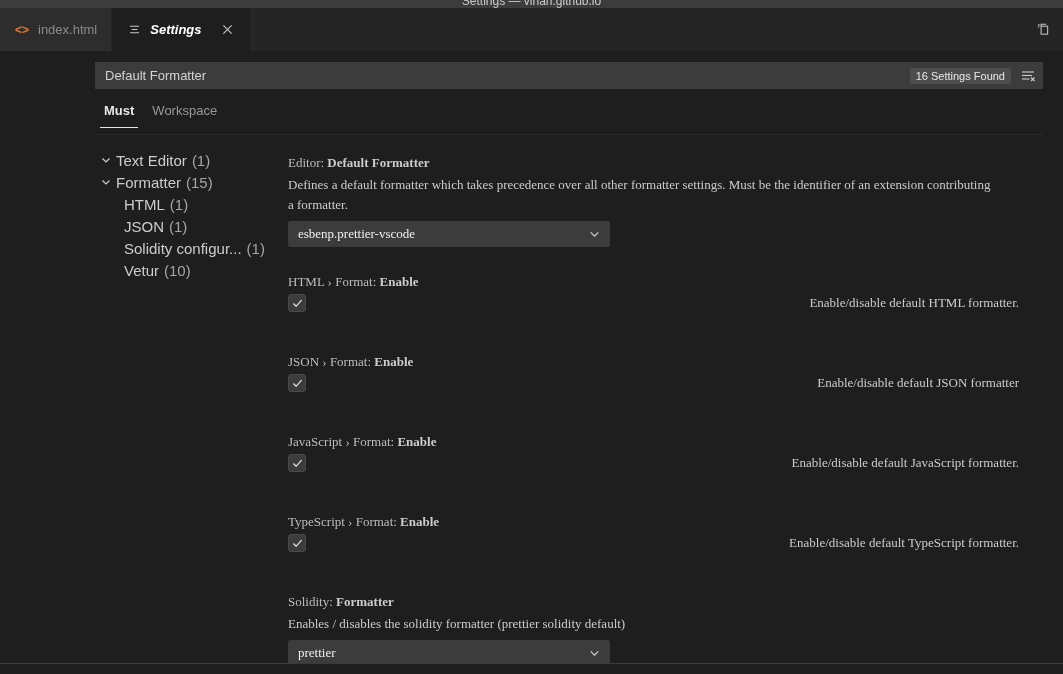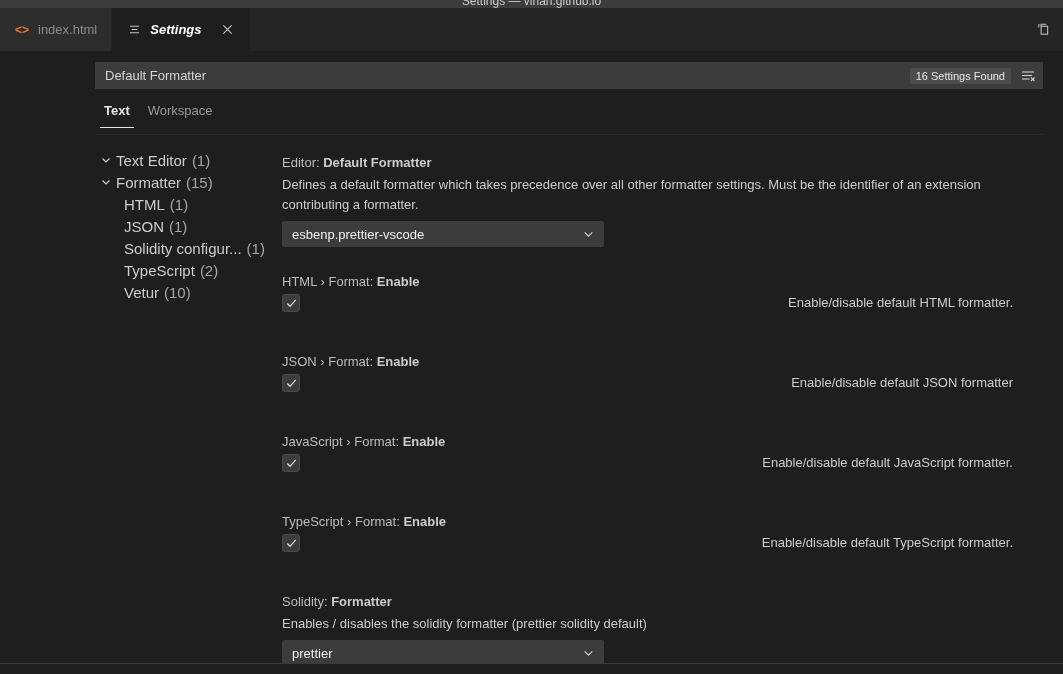--- a/index.html
+++ b/index.html
@@ -180,24 +180,25 @@
     color: #cccccc;
     margin-right: 2px;
     flex: 0 0 16px;
   }
   .toc-label { }
   .toc-count { color: #a5a5a5; margin-left: 5px; }
 
   
   .settings-list {
     position: absolute;
-    top: 98px; left: 278px;
+    top: 98px; left: 284px;
     width: 735px;
     height: 514px;
     overflow: hidden;
+    font-family: Liberation Serif, serif;
   }
   .setting {
     position: relative;
     padding: 4px 0 0 4px;
   }
   .setting.focused::before {
     content: "";
     position: absolute;
     left: -12px; top: 6px;
     width: 2px; height: 86px;
@@ -327,21 +328,21 @@
           <line x1="2" y1="4" x2="14" y2="4"></line>
           <line x1="2" y1="7.5" x2="12" y2="7.5"></line>
           <line x1="2" y1="11" x2="9.5" y2="11"></line>
           <line x1="11" y1="9.5" x2="14.5" y2="13"></line>
           <line x1="14.5" y1="9.5" x2="11" y2="13"></line>
         </svg>
       </span>
     </div>
 
     <div class="scope-tabs">
-      <div class="scope-tab active">Text</div>
+      <div class="scope-tab active">Must</div>
       <div class="scope-tab">Workspace</div>
     </div>
 
     <div class="toc">
 
       <div class="toc-item parent">
         <span class="chevron">
           <svg width="12" height="12" viewBox="0 0 12 12" fill="none" stroke="#cccccc" stroke-width="1.2">
             <polyline points="2.5,4.5 6,8 9.5,4.5"></polyline>
           </svg>
@@ -368,24 +369,20 @@
       <div class="toc-item child">
         <span class="toc-label">JSON</span>
         <span class="toc-count">(1)</span>
       </div>
 
       <div class="toc-item child">
         <span class="toc-label">Solidity configur...</span>
         <span class="toc-count">(1)</span>
       </div>
 
-      <div class="toc-item child">
-        <span class="toc-label">TypeScript</span>
-        <span class="toc-count">(2)</span>
-      </div>
 
       <div class="toc-item child">
         <span class="toc-label">Vetur</span>
         <span class="toc-count">(10)</span>
       </div>
     </div>
 
     <div class="settings-list">
 
       <div class="setting focused" style="margin-bottom:21px;">

